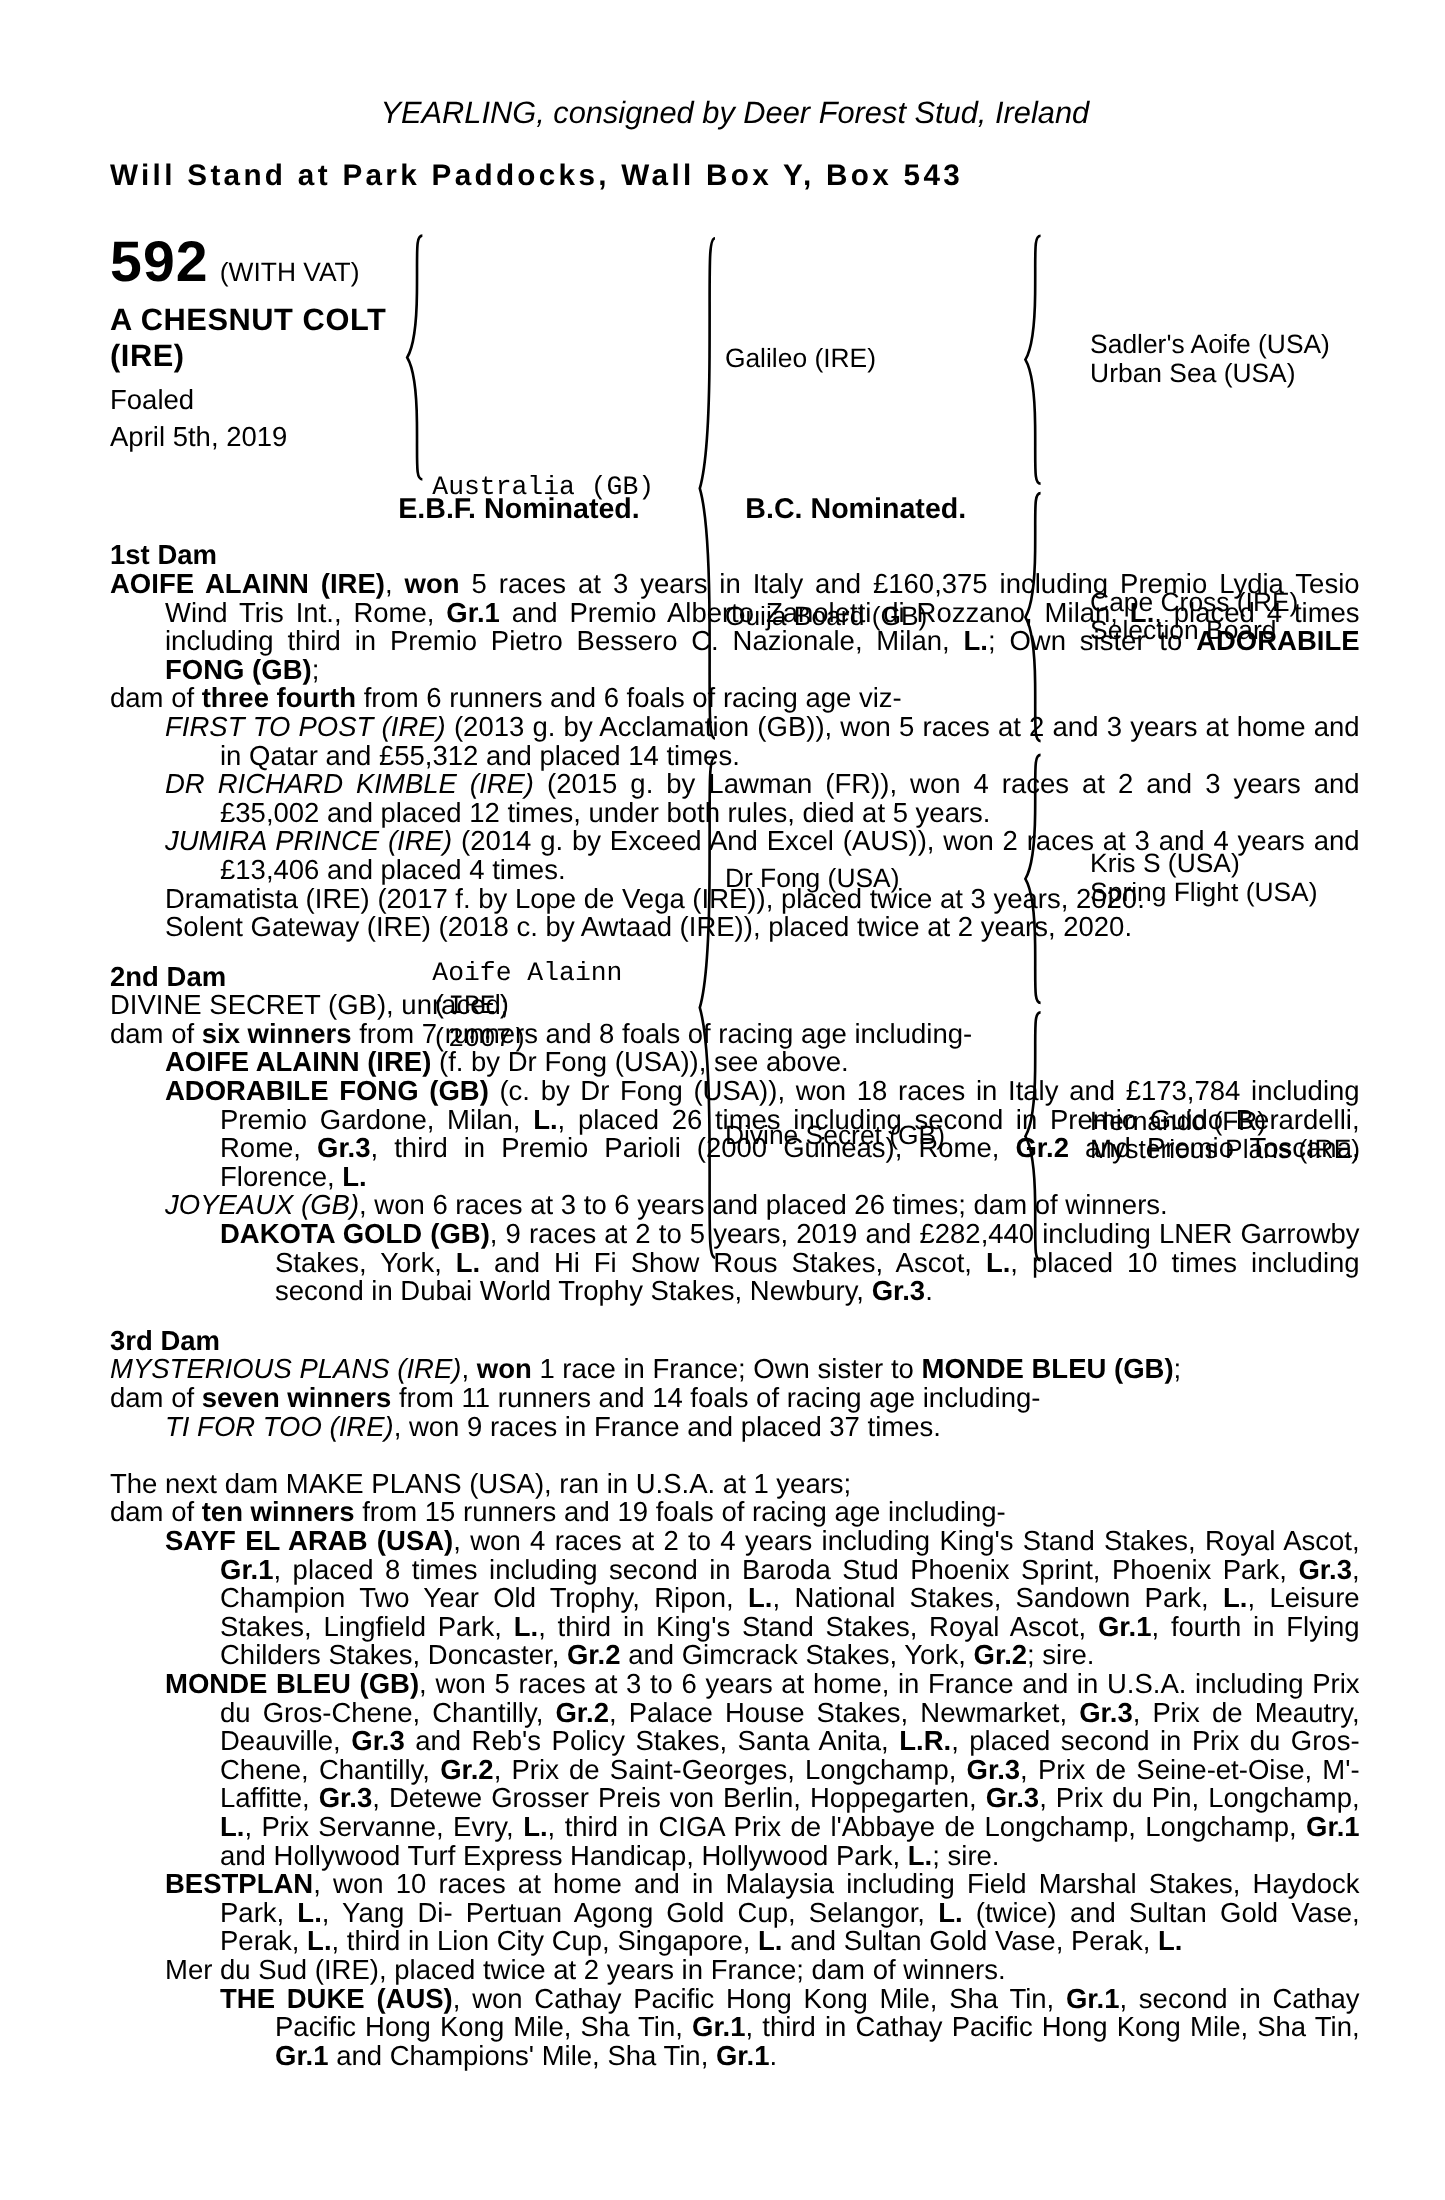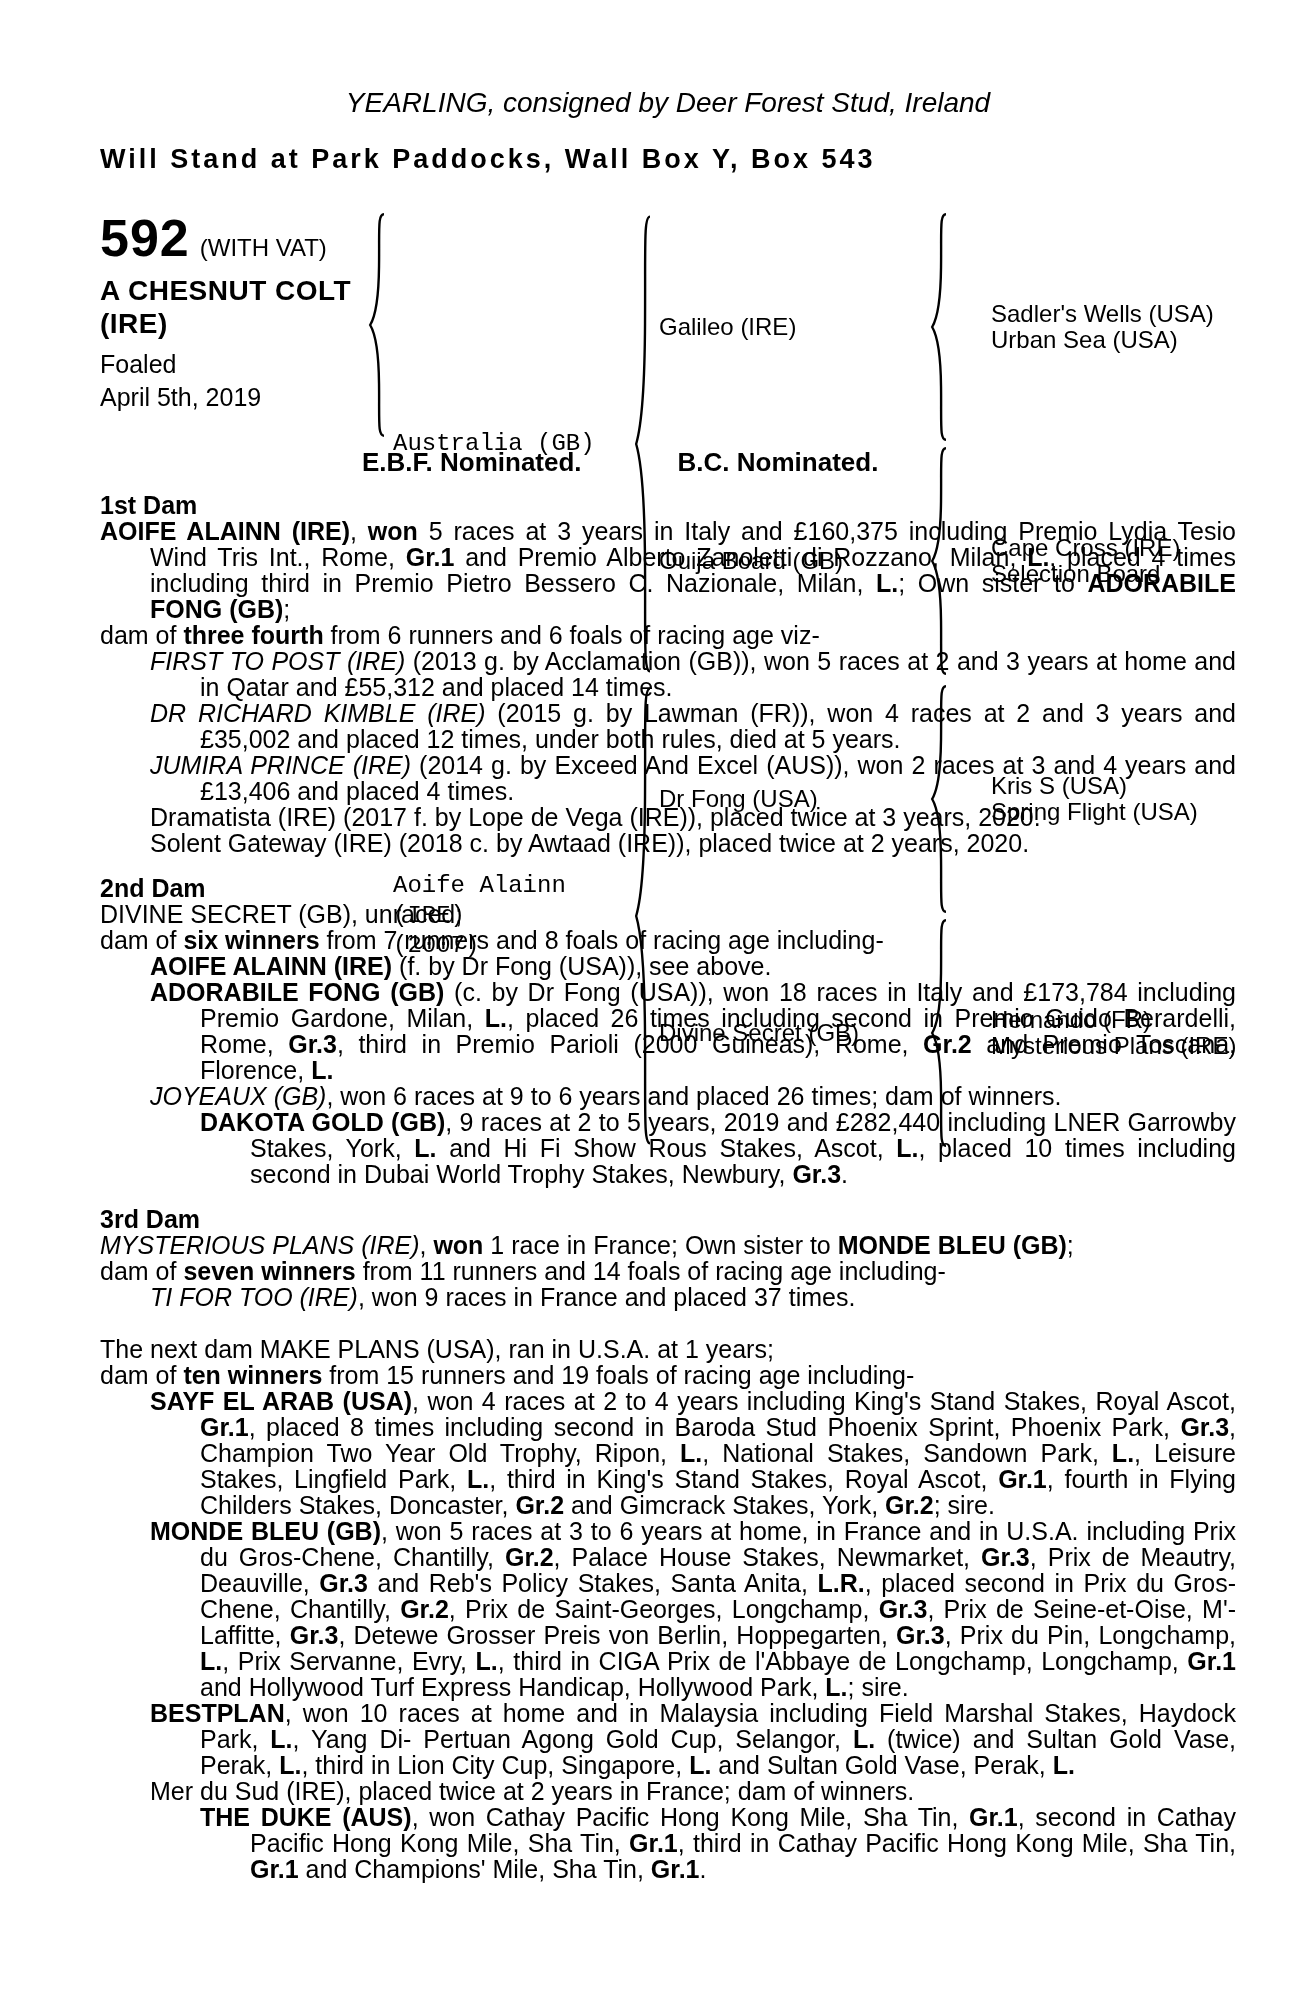--- a/index.html
+++ b/index.html
@@ -100,21 +100,21 @@
             <div class="g2group">
               <div class="g2name">
                   <span>Galileo (IRE)</span>
                 </div>
               <div class="brace">
                 <svg viewBox="0 0 20 200" preserveAspectRatio="none">
                     <path d="M16.5 2 C11 2 12.6 14 12.2 48 C11.9 78 9.2 92 4.5 100 C9.2 108 11.9 122 12.2 152 C12.6 186 11 198 16.5 198" fill="none" stroke="#000" stroke-width="2.4" vector-effect="non-scaling-stroke"></path>
                   </svg>
               </div>
               <div class="pair">
-                <div class="pline">Sadler's Wells (USA)</div>
+                <div class="pline">Sadler's Aoife (USA)</div>
                 <div class="pline">Urban Sea (USA)</div>
               </div>
             </div>
             <div class="g2group">
               <div class="g2name">
                   <span>Ouija Board (GB)</span>
                 </div>
               <div class="brace">
                 <svg viewBox="0 0 20 200" preserveAspectRatio="none">
                     <path d="M16.5 2 C11 2 12.6 14 12.2 48 C11.9 78 9.2 92 4.5 100 C9.2 108 11.9 122 12.2 152 C12.6 186 11 198 16.5 198" fill="none" stroke="#000" stroke-width="2.4" vector-effect="non-scaling-stroke"></path>
@@ -191,21 +191,21 @@
       <p class="l1"><span>Dramatista (IRE) (2017 f. by Lope de Vega (IRE)), placed twice at 3 years, 2020.</span></p>
       <p class="l1"><span>Solent Gateway (IRE) (2018 c. by Awtaad (IRE)), placed twice at 2 years, 2020.</span></p>
     </section>
 
     <section class="sec">
       <h3 class="dam-heading">2nd Dam</h3>
       <p class="l0"><span>DIVINE SECRET (GB), unraced;</span></p>
       <p class="l0"><span>dam of </span><span class="b">six winners</span><span> from 7 runners and 8 foals of racing age including-</span></p>
       <p class="l1"><span class="b">AOIFE ALAINN (IRE)</span><span> (f. by Dr Fong (USA)), see above.</span></p>
       <p class="l1"><span class="b">ADORABILE FONG (GB)</span><span> (c. by Dr Fong (USA)), won 18 races in Italy and £173,784 including Premio Gardone, Milan, </span><span class="b">L.</span><span>, placed 26 times including second in Premio Guido Berardelli, Rome, </span><span class="b">Gr.3</span><span>, third in Premio Parioli (2000 Guineas), Rome, </span><span class="b">Gr.2</span><span> and Premio Toscana, Florence, </span><span class="b">L.</span></p>
-      <p class="l1"><span class="i">JOYEAUX (GB)</span><span>, won 6 races at 9 to 6 years and placed 26 times; dam of winners.</span></p>
+      <p class="l1"><span class="i">JOYEAUX (GB)</span><span>, won 6 races at 3 to 6 years and placed 26 times; dam of winners.</span></p>
       <p class="l2"><span class="b">DAKOTA GOLD (GB)</span><span>, 9 races at 2 to 5 years, 2019 and £282,440 including LNER Garrowby Stakes, York, </span><span class="b">L.</span><span> and Hi Fi Show Rous Stakes, Ascot, </span><span class="b">L.</span><span>, placed 10 times including second in Dubai World Trophy Stakes, Newbury, </span><span class="b">Gr.3</span><span>.</span></p>
     </section>
 
     <section class="sec">
       <h3 class="dam-heading">3rd Dam</h3>
       <p class="l0"><span class="i">MYSTERIOUS PLANS (IRE)</span><span>, </span><span class="b">won</span><span> 1 race in France; Own sister to </span><span class="b">MONDE BLEU (GB)</span><span>;</span></p>
       <p class="l0"><span>dam of </span><span class="b">seven winners</span><span> from 11 runners and 14 foals of racing age including-</span></p>
       <p class="l1"><span class="i">TI FOR TOO (IRE)</span><span>, won 9 races in France and placed 37 times.</span></p>
     </section>
 

